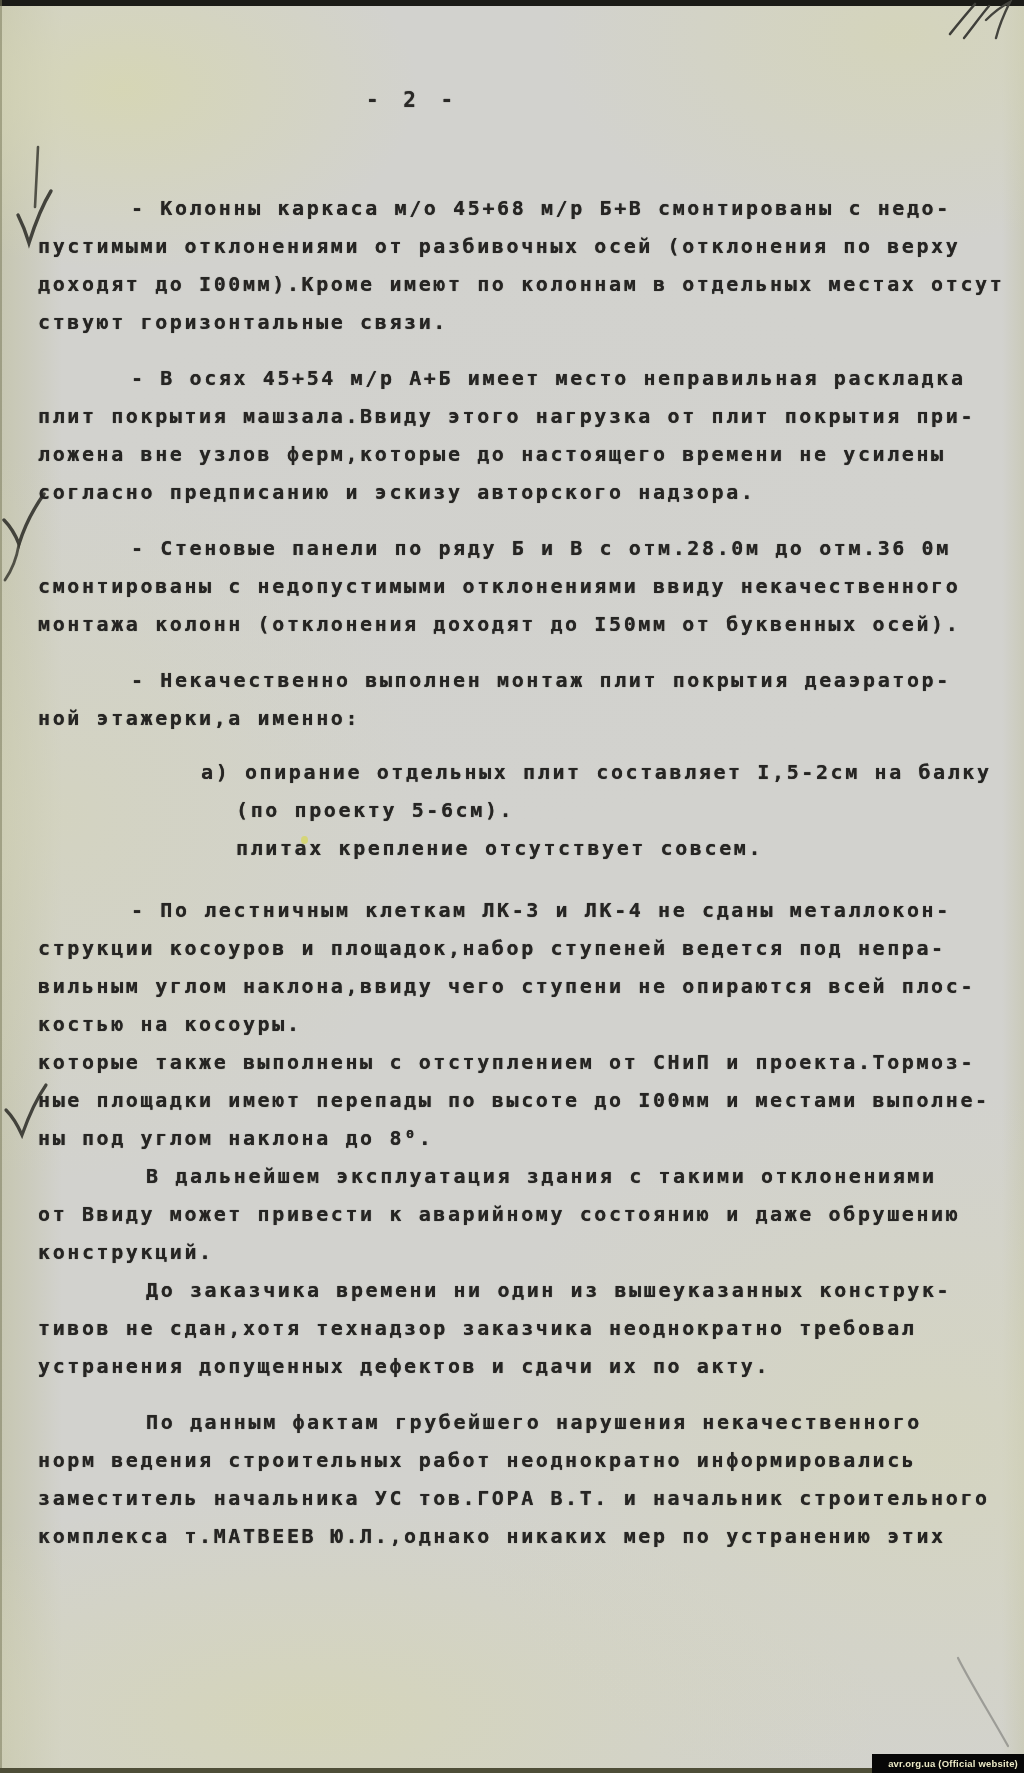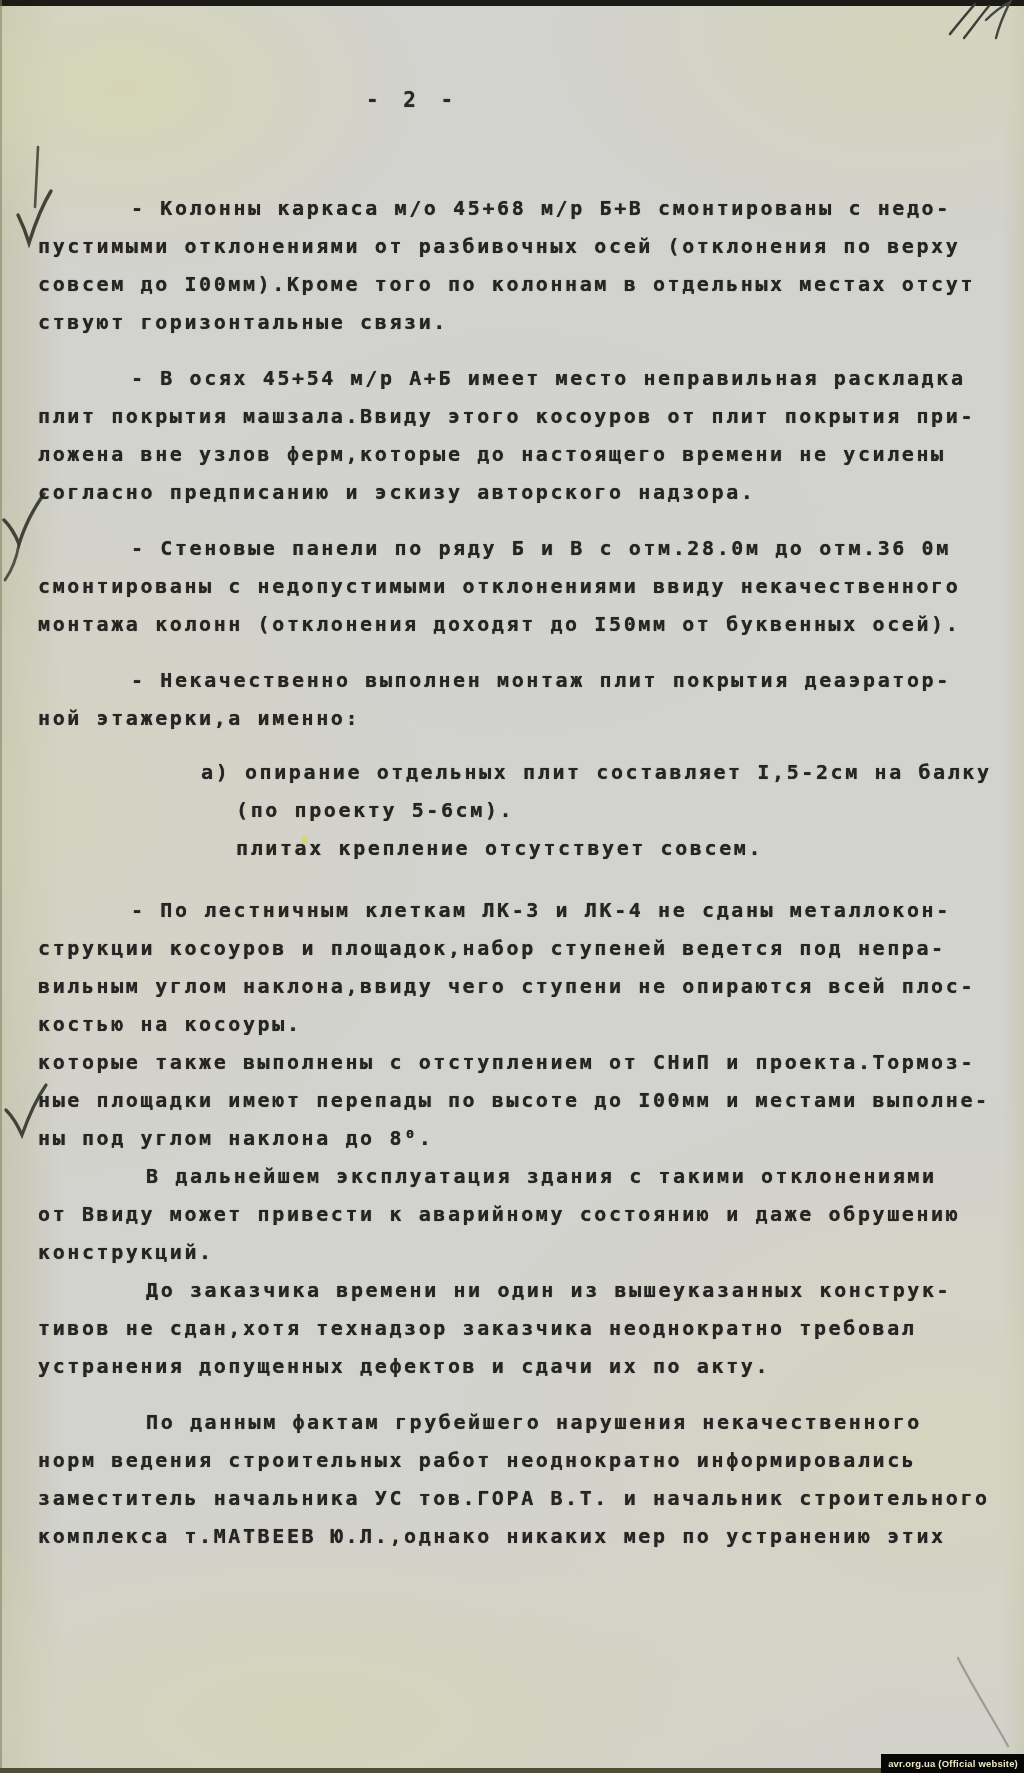--- a/index.html
+++ b/index.html
@@ -42,21 +42,21 @@
   .g16{margin-top:16px;}
   .g18{margin-top:18px;}
   .g24{margin-top:24px;}
   .mark{position:absolute;}
   .speck{position:absolute;left:301px;top:836px;width:7px;height:8px;background:#d6d66a;border-radius:50%;opacity:.85;}
   .watermark{
     position:absolute;right:0;bottom:0;
     background:#070707;color:#eceac6;
     font-family:"Liberation Sans",sans-serif;
     font-size:9.5px;font-weight:700;
-    padding:4px 6px 4px 7px;
+    padding:4px 6px 4px 16px;
     letter-spacing:0.2px;
   }
 </style>
 </head>
 <body>
 
 <div class="page">
 
   <div class="edge-top"></div>
   <div class="edge-left-line"></div>
@@ -86,24 +86,24 @@
 
   <svg class="mark" style="left:948px;top:1652px;" width="72" height="100" viewBox="0 0 72 100">
     <path d="M10 6 C22 30 42 62 60 94" stroke="#8f8f89" stroke-width="2.2" fill="none" stroke-linecap="round" opacity=".8"></path>
   </svg>
 
   <div class="speck"></div>
 
   <div class="textcol">
     <div class="ln para">- Колонны каркаса м/о 45+68 м/р Б+В смонтированы с недо-</div>
     <div class="ln">пустимыми отклонениями от разбивочных осей (отклонения по верху</div>
-    <div class="ln">совсем до I00мм).Кроме того по колоннам в отдельных местах отсут</div>
+    <div class="ln">доходят до I00мм).Кроме имеют по колоннам в отдельных местах отсут</div>
     <div class="ln">ствуют горизонтальные связи.</div>
     <div class="ln para g18">- В осях 45+54 м/р А+Б имеет место неправильная раскладка</div>
-    <div class="ln">плит покрытия машзала.Ввиду этого косоуров от плит покрытия при-</div>
+    <div class="ln">плит покрытия машзала.Ввиду этого нагрузка от плит покрытия при-</div>
     <div class="ln">ложена вне узлов ферм,которые до настоящего времени не усилены</div>
     <div class="ln">согласно предписанию и эскизу авторского надзора.</div>
     <div class="ln para g18">- Стеновые панели по ряду Б и В с отм.28.0м до отм.36 0м</div>
     <div class="ln">смонтированы с недопустимыми отклонениями ввиду некачественного</div>
     <div class="ln">монтажа колонн (отклонения доходят до I50мм от буквенных осей).</div>
     <div class="ln para g18">- Некачественно выполнен монтаж плит покрытия деаэратор-</div>
     <div class="ln">ной этажерки,а именно:</div>
     <div class="ln item g16">а) опирание отдельных плит составляет I,5-2см на балку</div>
     <div class="ln itemcont">(по проекту 5-6см).</div>
     <div class="ln itemcont">плитах крепление отсутствует совсем.</div>

